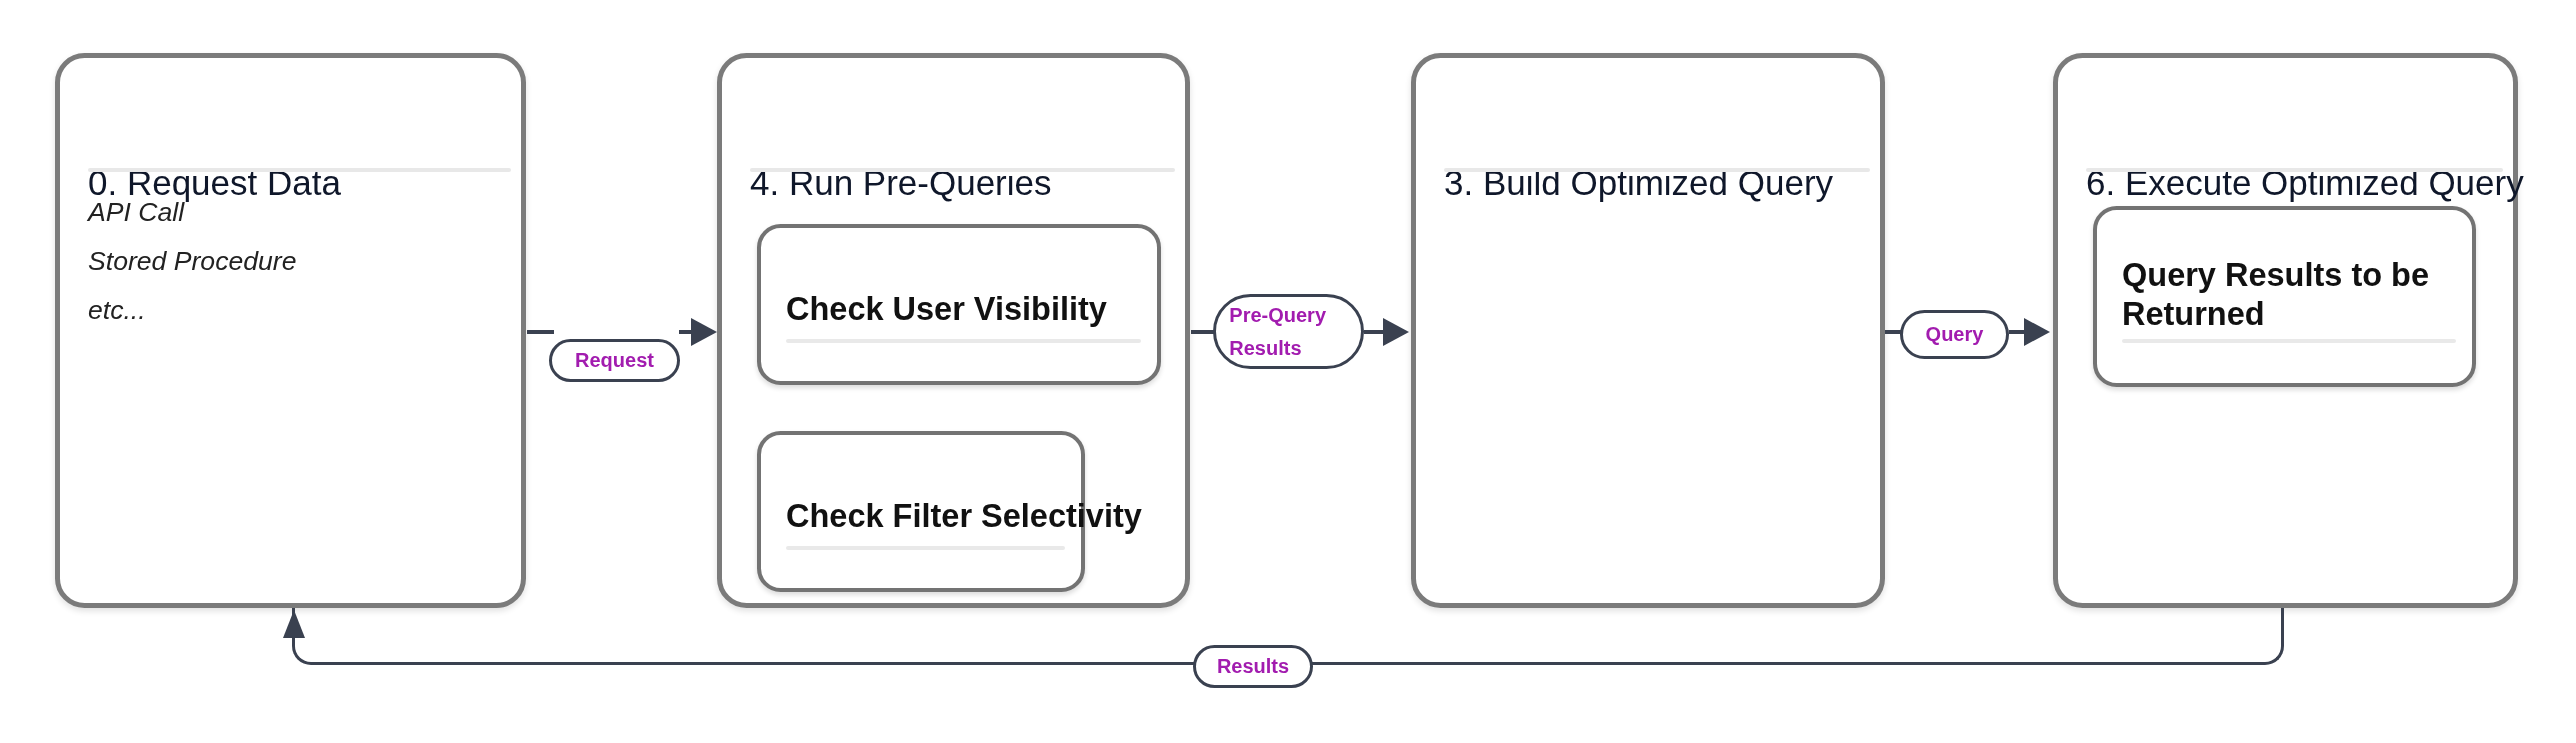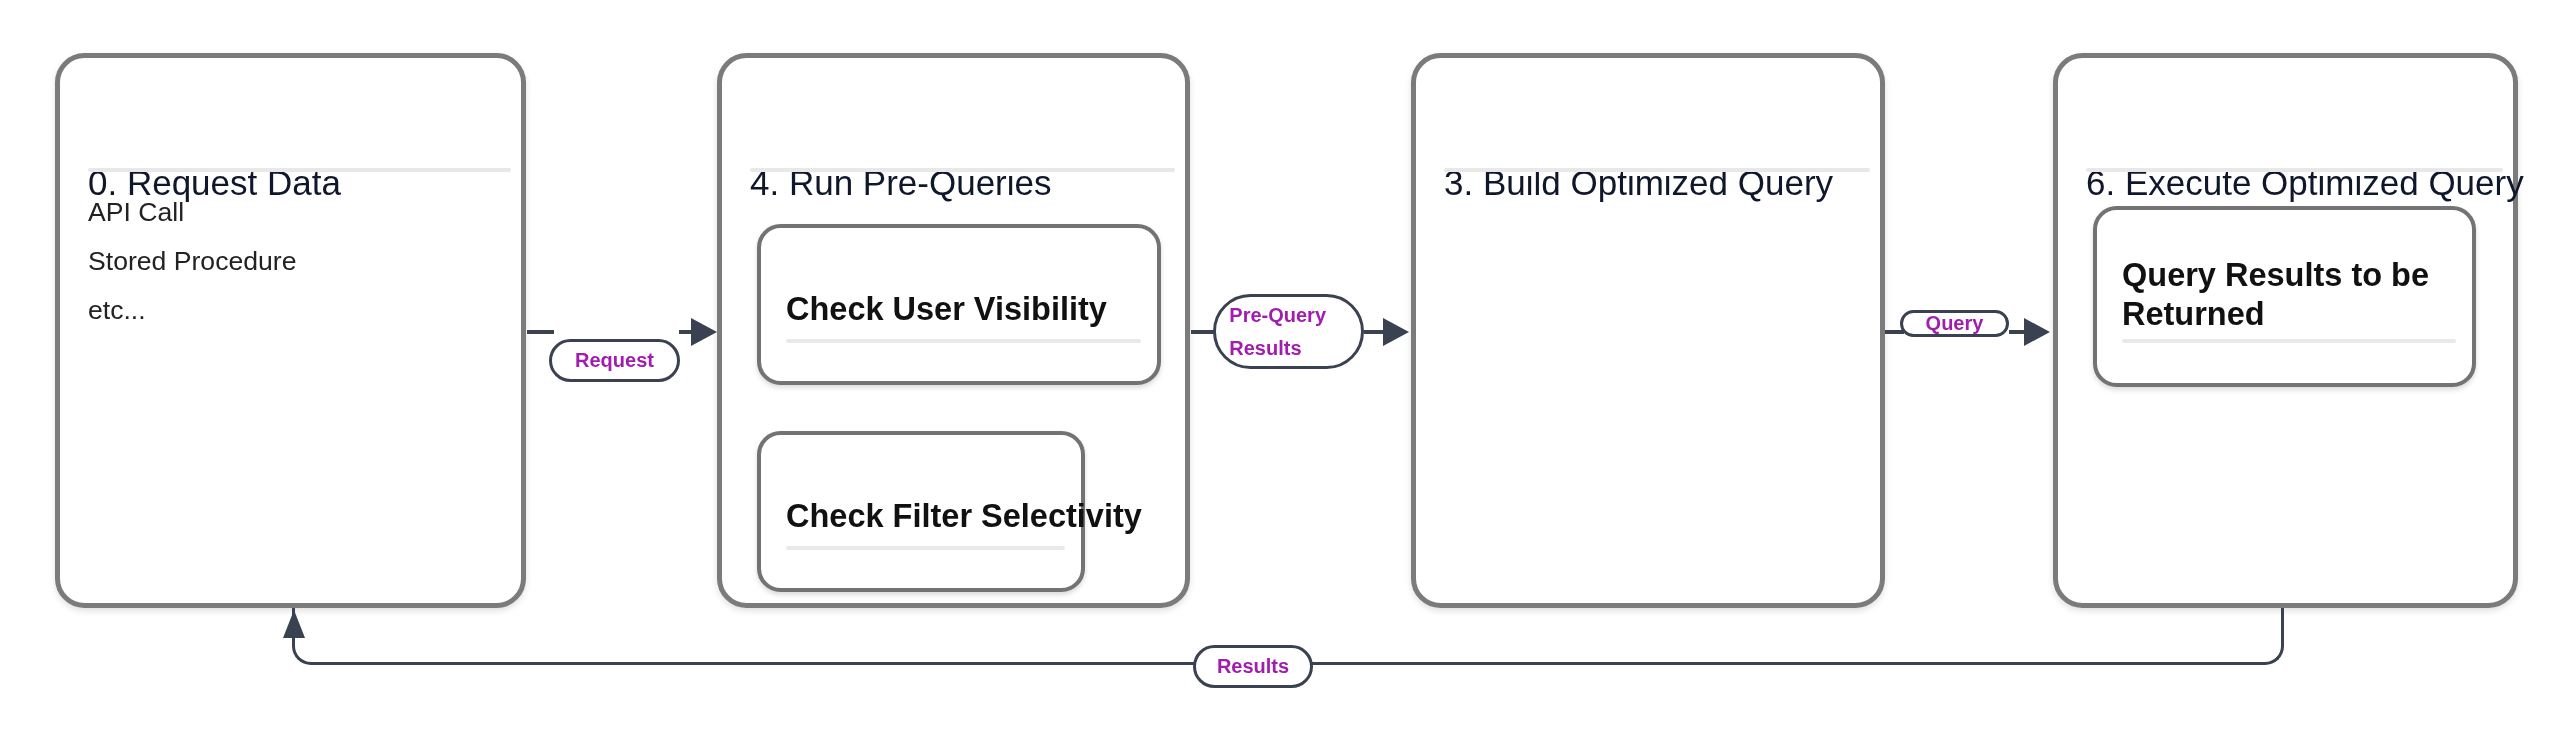--- a/index.html
+++ b/index.html
@@ -29,21 +29,21 @@
   .box-divider{
     position:absolute;
     left:28px;right:10.3px;top:106px;
     height:4.4px;background:#e8e8e8;border-radius:2.2px;
   }
   .body-list{
     position:absolute;
     left:28px;right:14.8px;top:130px;
     font-size:26.6px;color:#222222;line-height:49px;font-weight:400;
   }
-  .body-list .item{display:block;}
+  .body-list .item{display:block;font-style:italic;}
   
   .sub-box{
     position:absolute;
     background:#ffffff;
     border:4.4px solid #737373;
     border-radius:23.6px;
     box-shadow:0 3px 5.2px rgba(0,0,0,0.14);
     box-sizing:border-box;
   }
   .sub-label{
@@ -150,21 +150,21 @@
   <div class="arrow-right" style="left:691px;"></div>
 
   <div class="h-seg" style="left:1191px;width:25px;"></div>
   <div class="pill" style="left:1213px;top:294px;width:151px;height:75px;padding:0 13.3px;">
     <span>Pre-Query Results</span>
   </div>
   <div class="h-seg" style="left:1364px;width:20.7px;"></div>
   <div class="arrow-right" style="left:1383px;"></div>
 
   <div class="h-seg" style="left:1885px;width:18.5px;"></div>
-  <div class="pill" style="left:1900px;top:310px;width:109px;height:27px;">
+  <div class="pill" style="left:1900px;top:310px;width:109px;height:49px;">
     <span>Query</span>
   </div>
   <div class="h-seg" style="left:2009px;width:16.2px;"></div>
   <div class="arrow-right" style="left:2024px;"></div>
 
   <div class="feedback"></div>
   <div class="arrow-up"></div>
   <div class="pill" style="left:1193px;top:645px;width:120px;height:43px;">
     <span>Results</span>
   </div>

